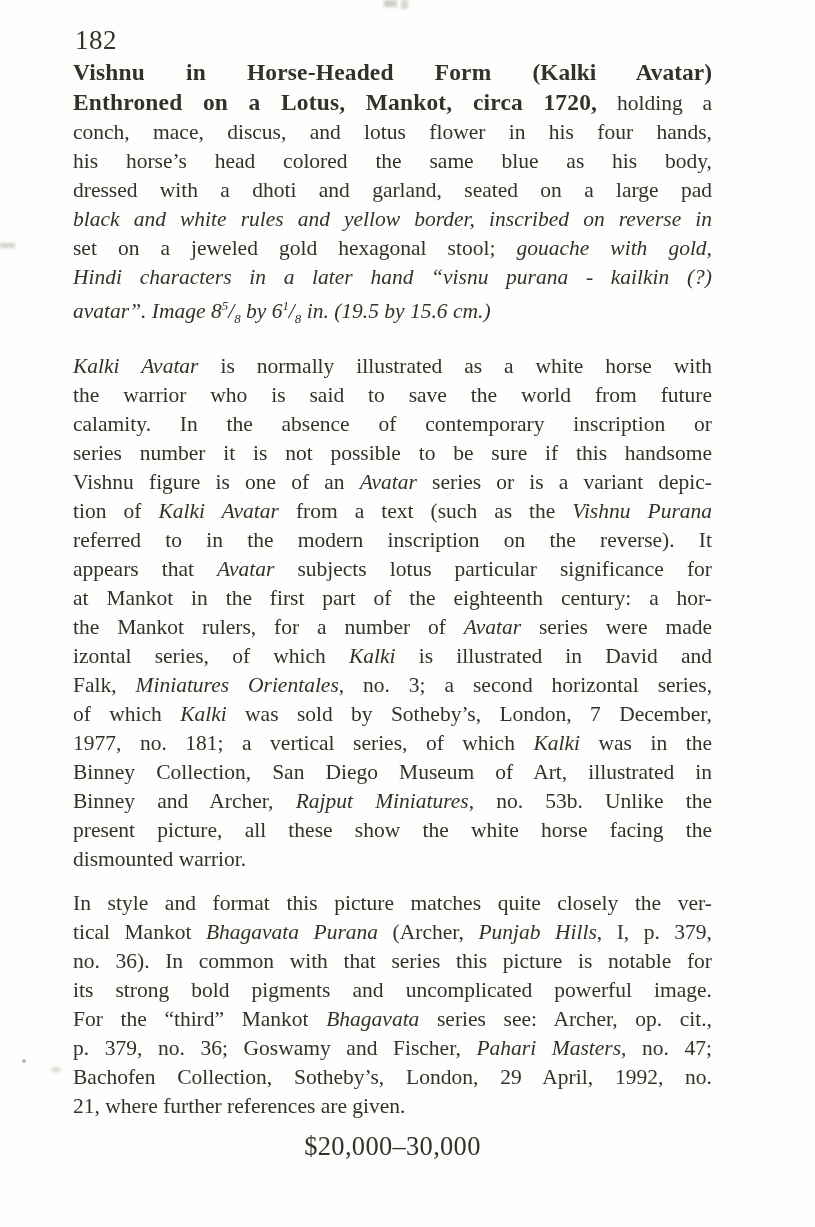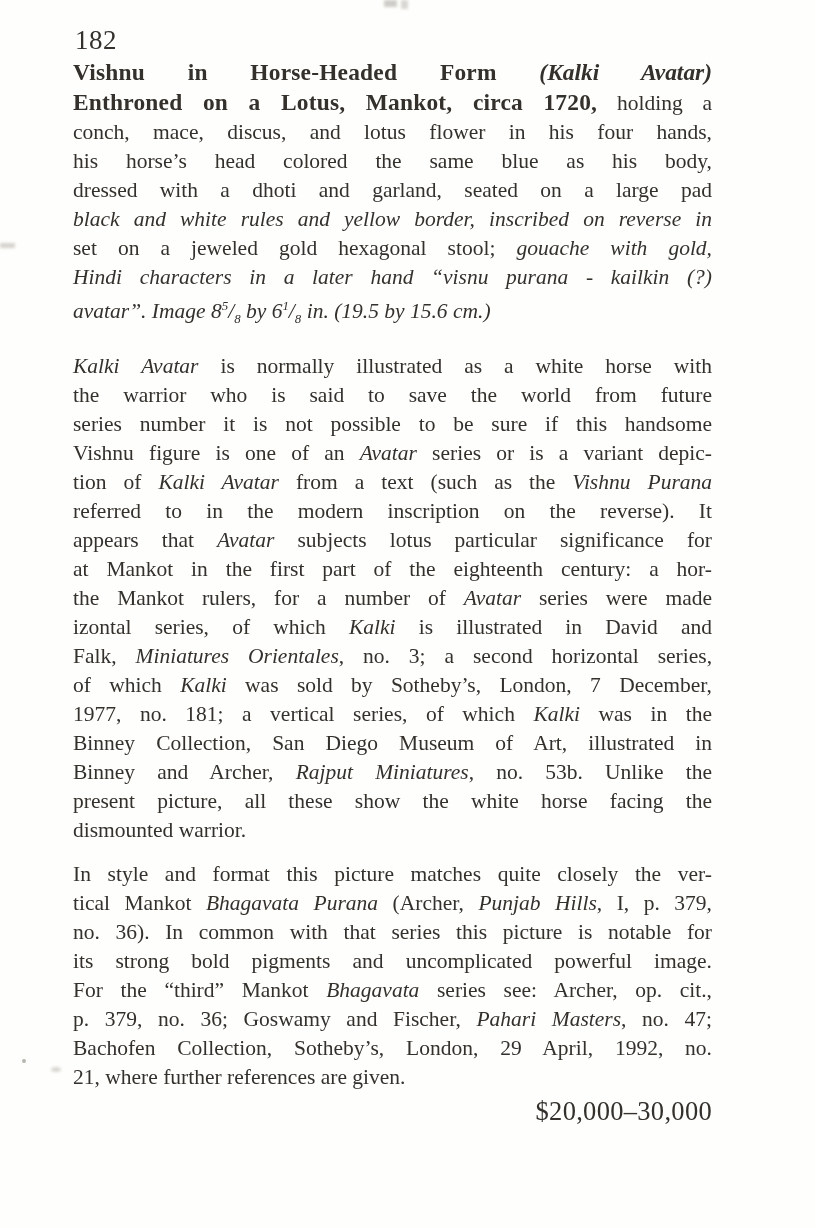--- a/index.html
+++ b/index.html
@@ -30,28 +30,28 @@
     text-align: justify;
     text-align-last: justify;
     white-space: normal;
     color: #34312d;
   }
   .line.last { text-align-last: left; }
   .description { margin-bottom: 17px; }
   .para { margin-top: 15px; }
   .para:first-of-type { margin-top: 0; }
   .seg-b  { font-weight: 700; font-size: 1.09em; letter-spacing: 0.2px; }
-  .seg-bi { font-weight: 700; font-style: italic; font-size: 1.09em; }
+  .seg-bi { font-weight: 700; font-size: 1.09em; }
   .seg-i  { font-style: italic; }
   .seg-isup { font-style: italic; font-size: 0.60em; vertical-align: super; }
   .seg-isub { font-style: italic; font-size: 0.60em; vertical-align: sub; }
   .estimate-row {
-    margin-top: 4px;
+    margin-top: 10px;
     width: 639px;
-    text-align: right;
+    text-align: center;
   }
   .estimate {
     font-size: 26.5px;
     color: #34312d;
     letter-spacing: 0.3px;
   }
   
   .artifact { position: absolute; pointer-events: none; }
   .a-top1 { left: 384px; top: 0; width: 13px; height: 7px; background: #b6b3ae; filter: blur(1.6px); opacity: .65; }
   .a-top2 { left: 401px; top: 0; width: 7px; height: 9px; background: #c0bdb8; filter: blur(1.6px); opacity: .6; }
@@ -74,20 +74,21 @@
         <div class="line"><span>dressed with a dhoti and garland, seated on a large pad</span></div>
         <div class="line"><span class="seg-i">black and white rules and yellow border, inscribed on reverse in</span></div>
         <div class="line"><span>set on a jeweled gold hexagonal stool; </span><span class="seg-i">gouache with gold,</span></div>
         <div class="line"><span class="seg-i">Hindi characters in a later hand “visnu purana - kailkin (?)</span></div>
         <div class="line last"><span class="seg-i">avatar”. Image 8</span><span class="seg-isup">5</span><span class="seg-i">/</span><span class="seg-isub">8</span><span class="seg-i"> by 6</span><span class="seg-isup">1</span><span class="seg-i">/</span><span class="seg-isub">8</span><span class="seg-i"> in. (19.5 by 15.6 cm.)</span></div>
       </div>
 
     <div class="para">
         <div class="line"><span class="seg-i">Kalki Avatar</span><span> is normally illustrated as a white horse with</span></div>
         <div class="line"><span>the warrior who is said to save the world from future</span></div>
+        <div class="line"><span>calamity. In the absence of contemporary inscription or</span></div>
         <div class="line"><span>series number it is not possible to be sure if this handsome</span></div>
         <div class="line"><span>Vishnu figure is one of an </span><span class="seg-i">Avatar</span><span> series or is a variant depic-</span></div>
         <div class="line"><span>tion of </span><span class="seg-i">Kalki Avatar</span><span> from a text (such as the </span><span class="seg-i">Vishnu Purana</span></div>
         <div class="line"><span>referred to in the modern inscription on the reverse). It</span></div>
         <div class="line"><span>appears that </span><span class="seg-i">Avatar</span><span> subjects lotus particular significance for</span></div>
         <div class="line"><span>at Mankot in the first part of the eighteenth century: a hor-</span></div>
         <div class="line"><span>the Mankot rulers, for a number of </span><span class="seg-i">Avatar</span><span> series were made</span></div>
         <div class="line"><span>izontal series, of which </span><span class="seg-i">Kalki</span><span> is illustrated in David and</span></div>
         <div class="line"><span>Falk, </span><span class="seg-i">Miniatures Orientales</span><span>, no. 3; a second horizontal series,</span></div>
         <div class="line"><span>of which </span><span class="seg-i">Kalki</span><span> was sold by Sotheby’s, London, 7 December,</span></div>

